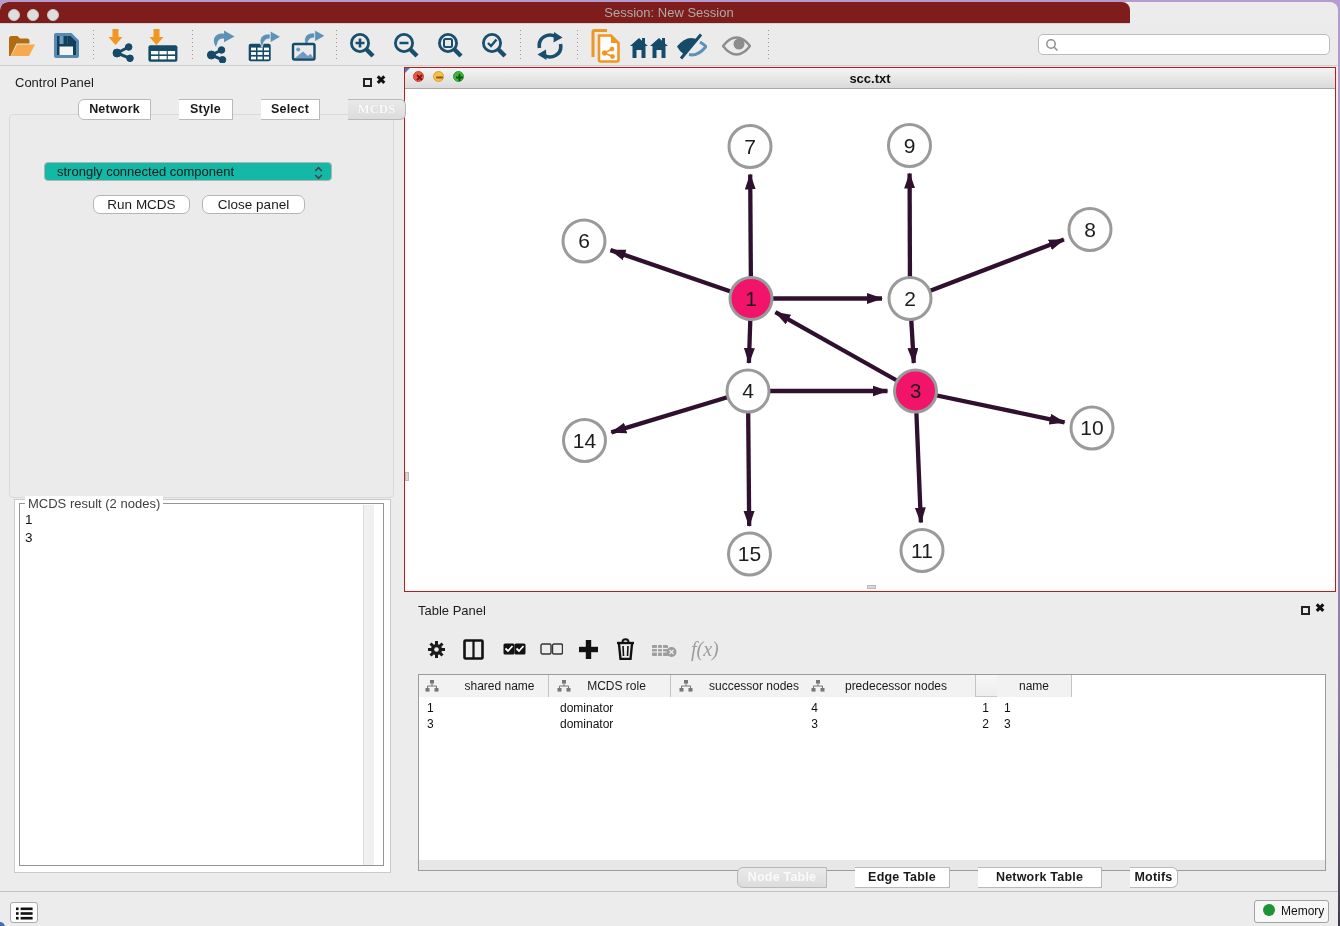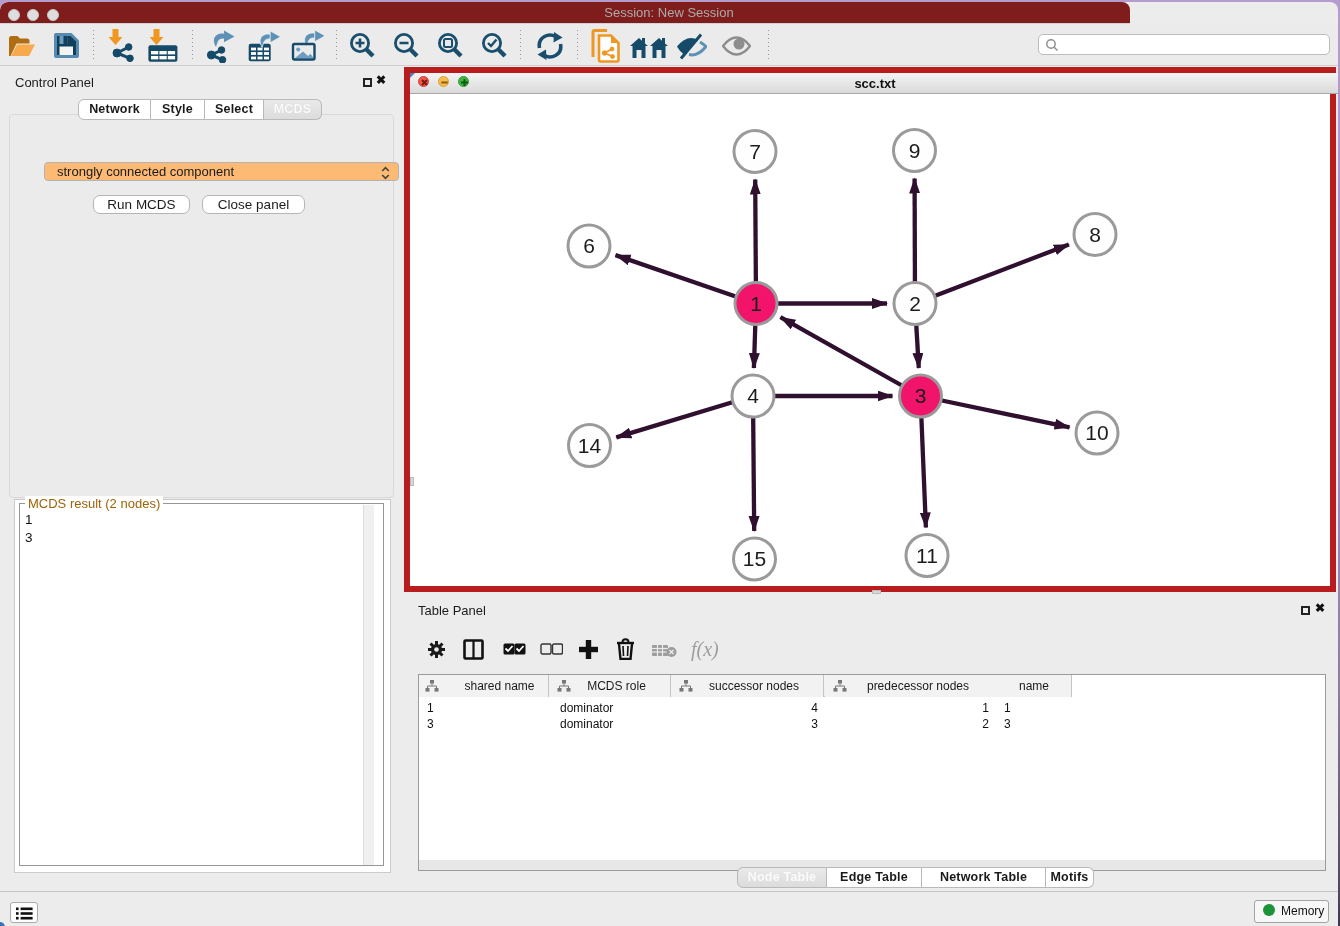--- a/index.html
+++ b/index.html
@@ -20,32 +20,32 @@
 .tsep { position:absolute; top:5px; height:31px; width:1px;
   background-image:repeating-linear-gradient(180deg,#9a9a9a 0 1px,transparent 1px 4px); }
 .ticon { position:absolute; top:0; }
 #search { position:absolute; left:1038px; top:9px; width:292px; height:21px;
   background:#fff; border:1px solid #bcbcbc; border-radius:5px; }
 
 #cpanel { position:absolute; left:0; top:64px; width:402px; height:826px; background:#ececec; }
 .phead { font-size:13px; color:#1c1c1c; }
 .wbtn { position:absolute; font-weight:bold; color:#111; }
 .floatsq { position:absolute; width:9px; height:9px; border:2px solid #222; }
-.tabbar { position:absolute; display:flex; height:21px; z-index:3; }
+.tabbar { position:absolute; display:flex; height:21px; z-index:3;gap:28px; }
 .tabseg { height:21px; border:1px solid #b9b9b9; border-left:none; background:#fff;
   font-size:12.5px; font-weight:700; color:#1a1a1a; text-align:center; line-height:19px; letter-spacing:0.2px; }
 .tabseg.first { border-left:1px solid #b9b9b9; border-radius:6px 0 0 6px; }
 .tabseg.sel { background:linear-gradient(180deg,#e9e9e9,#dcdcdc); color:#fafafa;
   border-radius:0 6px 6px 0; text-shadow:0 0 1px #cfcfcf; }
 .btn { position:absolute; height:19px; background:#fff; border:1px solid #b5b5b5;
   border-radius:7px; font-size:13.5px; font-weight:500; color:#1a1a1a;
   text-align:center; line-height:17px; }
 
 #netwin { position:absolute; left:404px; top:65px; width:932px; height:525px;
-  border:6px solid #b91c1c; background:#fff; }
+  border:1px solid #b91c1c; background:#fff; }
 #nettitle { position:absolute; left:0; top:0; width:930px; height:21px;
   background:linear-gradient(180deg,#f4f4f4,#dadada); border-bottom:1px solid #a8a8a8; }
 .mtl { position:absolute; top:3px; width:11px; height:11px; border-radius:50%; }
 
 #tpanel { position:absolute; left:402px; top:592px; width:936px; height:297px; background:#ececec; }
 #tablebox { position:absolute; left:16px; top:80px; width:908px; height:197px;
   background:#fff; border:1px solid #9b9b9b; }
 .th { position:absolute; top:0; height:22px; background:#f2f2f2;
   border-right:1px solid #c3c3c3; font-size:12px; color:#1a1a1a;
   text-align:center; line-height:22px; }
@@ -222,35 +222,35 @@
     </div>
   </div>
   <div id="cpanel">
     <div class="phead" style="position:absolute;left:15px;top:9px;">Control Panel</div>
     <div class="floatsq" style="left:363px;top:12px;"></div>
     <div class="wbtn" style="left:376px;top:7px;font-size:12px;">✖</div>
     <div class="tabbar" style="left:78px;top:33px;">
       <div class="tabseg first" style="width:73px;">Network</div>
       <div class="tabseg" style="width:54px;">Style</div>
       <div class="tabseg" style="width:59px;">Select</div>
-      <div class="tabseg sel" style="width:58px;">MCDS</div>
+      <div class="tabseg sel" style="width:58px;font-family:Liberation Serif, serif;">MCDS</div>
     </div>
     <div style="position:absolute;left:9px;top:48px;width:385px;height:384px;background:#ebebeb;border:1px solid #d9d9d9;border-radius:4px;"></div>
-    <div id="dropdown" style="position:absolute;left:44px;top:96px;width:355px;height:19px;background:#fdba74;border:1px solid #b3b3b3;border-radius:4px;">
+    <div id="dropdown" style="position:absolute;left:44px;top:96px;width:288px;height:19px;background:#14b8a6;border:1px solid #b3b3b3;border-radius:4px;">
       <span style="position:absolute;left:12px;top:1px;font-size:13px;color:#1a1a1a;">strongly connected component</span>
       <svg style="position:absolute;right:7px;top:2.5px;" width="11" height="14" viewBox="0 0 11 14">
         <path d="M2.2,5 L5.5,1.6 L8.8,5" fill="none" stroke="#444" stroke-width="1.6"></path>
         <path d="M2.2,9 L5.5,12.4 L8.8,9" fill="none" stroke="#444" stroke-width="1.6"></path>
       </svg>
     </div>
     <div class="btn" style="left:93px;top:129px;width:97px;">Run MCDS</div>
     <div class="btn" style="left:202px;top:129px;width:103px;">Close panel</div>
     <div id="resultbox" style="position:absolute;left:14px;top:433px;width:377px;height:374px;background:#fff;border:1px solid #cacaca;">
       <div style="position:absolute;left:4px;top:3px;width:365px;height:363px;border:1px solid #969696;"></div>
-      <div style="position:absolute;left:10px;top:-4px;background:#fff;padding:0 3px;font-size:13px;color:#a16207;">MCDS result (2 nodes)</div>
+      <div style="position:absolute;left:10px;top:-4px;background:#fff;padding:0 3px;font-size:13px;color:#404040;">MCDS result (2 nodes)</div>
       <div style="position:absolute;left:348px;top:5px;width:11px;height:360px;background:#f0f0f0;border-left:1px solid #dcdcdc;"></div>
       <div style="position:absolute;left:10px;top:11px;font-size:13.5px;color:#111;line-height:17.5px;">1<br>3</div>
     </div>
   </div>
   <div id="netwin">
     <div id="nettitle">
       <div class="mtl" style="left:8px;background:#f0564a;border:1px solid #ce4439;">
           <svg width="11" height="11" viewBox="0 0 11 11" style="position:absolute;">
             <path d="M3,3 L8,8 M8,3 L3,8" stroke="#7c170e" stroke-width="1.8"></path>
           </svg>
@@ -402,21 +402,21 @@
             <path d="M7,3.6 V6 M2.5,8 V6 H11.5 V8" stroke="#777" fill="none"></path>
           </svg><span style="margin-left:14px;">MCDS role</span></div>
       <div class="th" style="left:252px;width:153px;"><svg style="position:absolute;left:8px;top:5px;" width="14" height="12" viewBox="0 0 14 12">
             <g fill="#777">
               <rect x="5" y="0" width="4" height="3.6"></rect>
               <rect x="0.5" y="8" width="4" height="3.6"></rect>
               <rect x="9.5" y="8" width="4" height="3.6"></rect>
             </g>
             <path d="M7,3.6 V6 M2.5,8 V6 H11.5 V8" stroke="#777" fill="none"></path>
           </svg><span style="margin-left:14px;">successor nodes</span></div>
-      <div class="th" style="left:406px;width:173px;"><svg style="position:absolute;left:8px;top:5px;" width="14" height="12" viewBox="0 0 14 12">
+      <div class="th" style="left:384px;width:173px;"><svg style="position:absolute;left:8px;top:5px;" width="14" height="12" viewBox="0 0 14 12">
             <g fill="#777">
               <rect x="5" y="0" width="4" height="3.6"></rect>
               <rect x="0.5" y="8" width="4" height="3.6"></rect>
               <rect x="9.5" y="8" width="4" height="3.6"></rect>
             </g>
             <path d="M7,3.6 V6 M2.5,8 V6 H11.5 V8" stroke="#777" fill="none"></path>
           </svg><span style="margin-left:14px;">predecessor nodes</span></div>
       <div class="th" style="left:578px;width:75px;">name</div>
       <div class="td" style="left:8px;top:26px;">1</div>
       <div class="td" style="left:141px;top:26px;">dominator</div>

